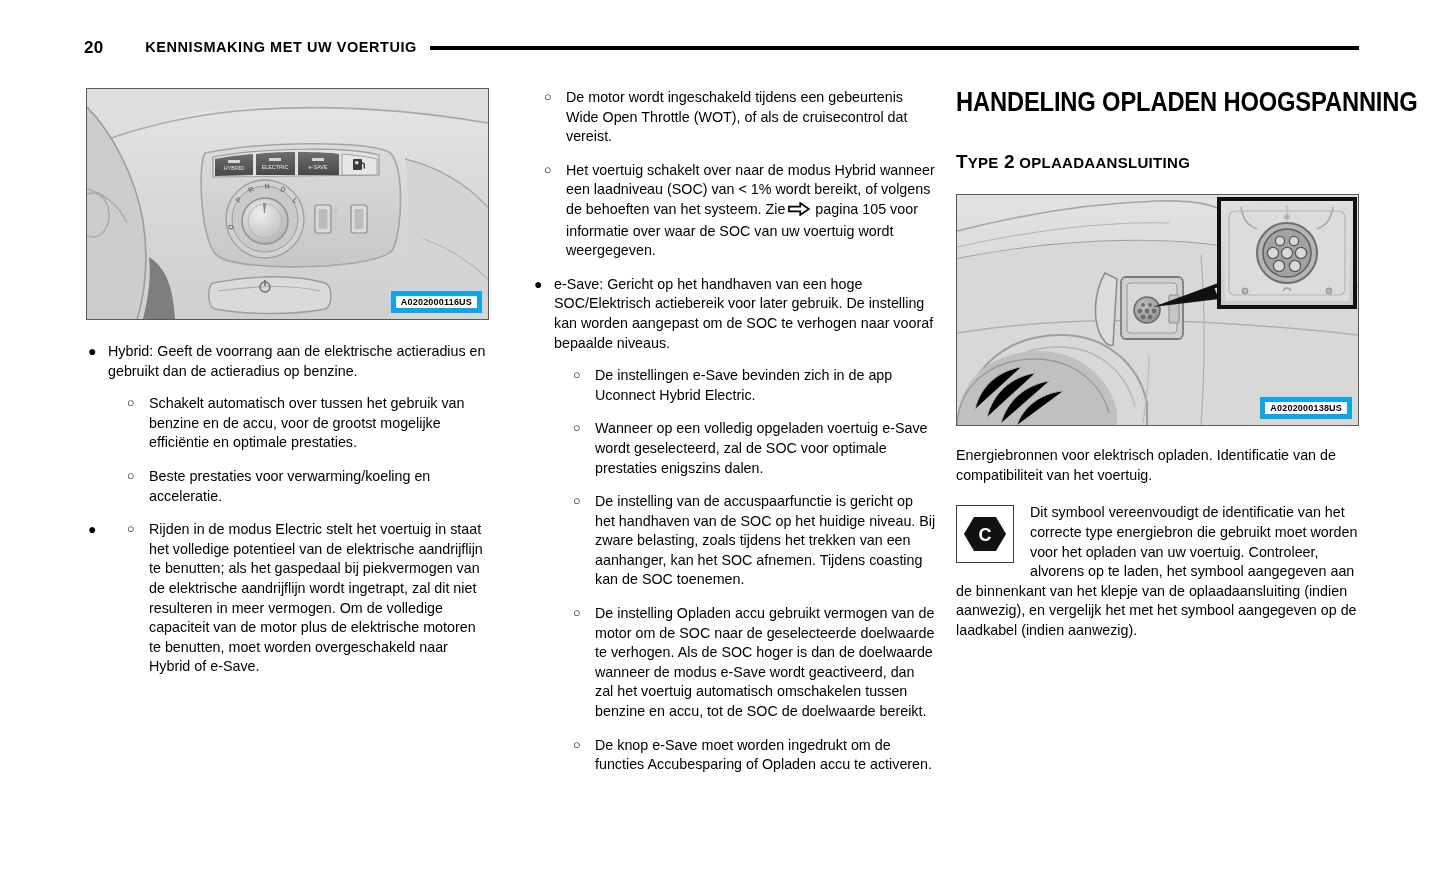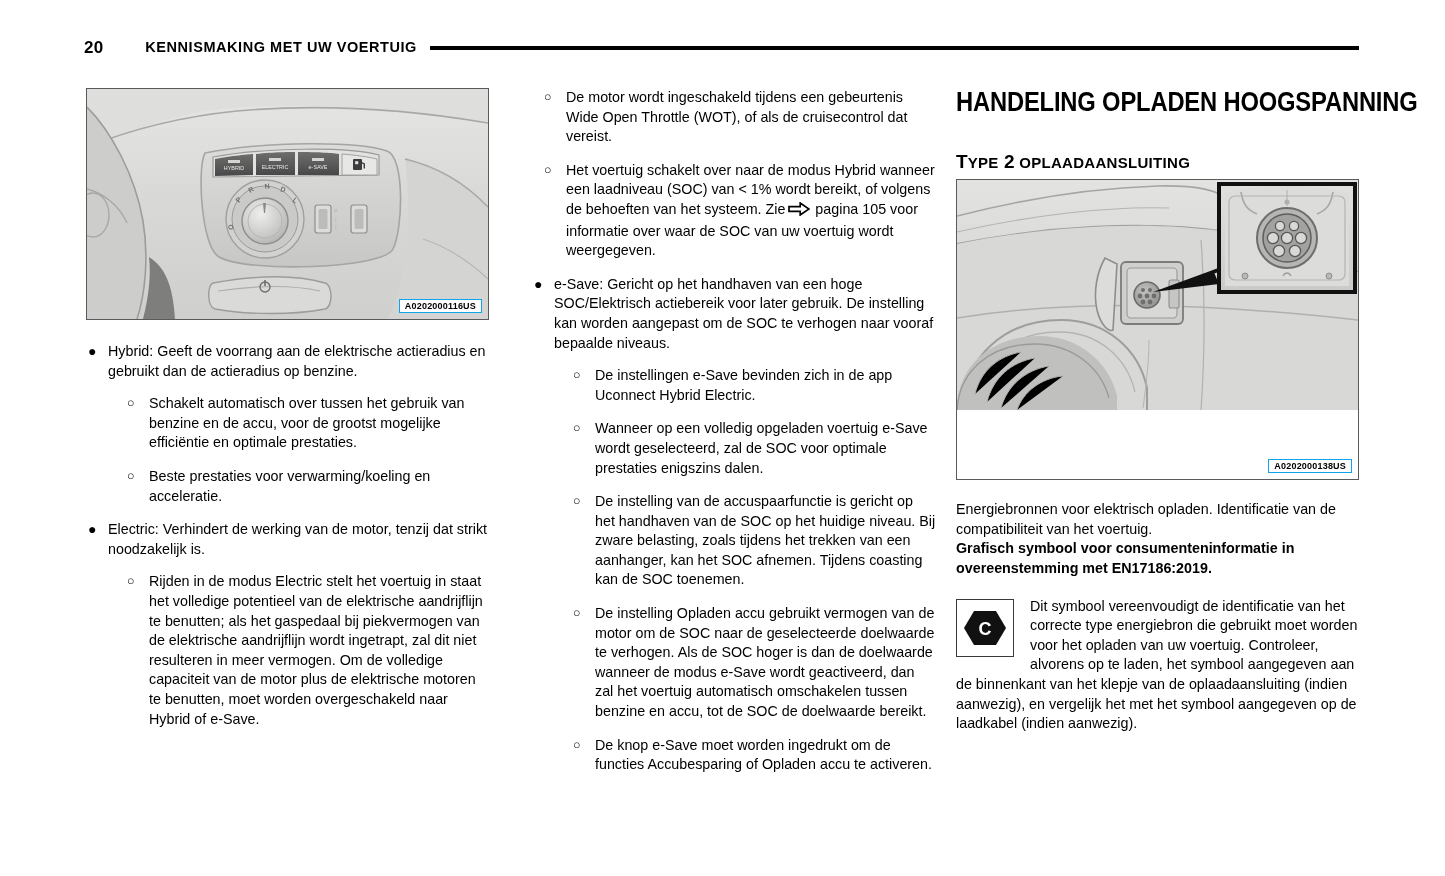--- a/index.html
+++ b/index.html
@@ -73,21 +73,21 @@
     text-align: center;
     font-size: 14.5px;
     font-weight: bold;
     line-height: 1.25;
   }
   .img-code {
     position: absolute;
     right: 6px;
     bottom: 6px;
     background: #ffffff;
-    border: 1px solid #0ea5e9;
+    border: 5px solid #0ea5e9;
     font-family: "Liberation Sans", sans-serif;
     font-size: 9px;
     font-weight: bold;
     letter-spacing: 0.2px;
     padding: 2px 5px 1px 5px;
     line-height: 1;
     color: #000;
   }
 
   
@@ -312,21 +312,20 @@
             <span>Schakelt automatisch over tussen het gebruik van benzine en de accu, voor de grootst mogelijke efficiëntie en optimale prestaties.</span>
           </li>
           <li>
             <span class="mk">○</span>
             <span>Beste prestaties voor verwarming/koeling en acceleratie.</span>
           </li>
         </ul>
       </li>
       <li>
         <span class="mk">●</span>
-        <span>Electric: Verhindert de werking van de motor, tenzij dat strikt noodzakelijk is.</span>
         <ul class="lvl2">
           <li>
             <span class="mk">○</span>
             <span>Rijden in de modus Electric stelt het voertuig in staat het volledige potentieel van de elektrische aandrijflijn te benutten; als het gaspedaal bij piekvermogen van de elektrische aandrijflijn wordt ingetrapt, zal dit niet resulteren in meer vermogen. Om de volledige capaciteit van de motor plus de elektrische motoren te benutten, moet worden overgeschakeld naar Hybrid of e-Save.</span>
           </li>
         </ul>
       </li>
     </ul>
   </div>
 
@@ -377,21 +376,21 @@
 
   <div class="col col-3">
 
     <h1 class="h1-section">HANDELING OPLADEN HOOGSPANNING</h1>
 
     <h2 class="h2-section" style="margin-top:36px;">
       <span class="cap">T</span><span class="sm">YPE</span><span class="cap">&nbsp;</span><span class="cap">2</span><span class="sm">&nbsp;</span><span class="sm">OPLAADAANSLUITING</span>
     </h2>
 
 
-    <div class="figure" style="height:301px; margin-top:6px;">
+    <div class="figure" style="height:232px; margin-top:21px;">
       <svg width="401" height="230" viewBox="0 0 401 230" preserveAspectRatio="none">
         <defs>
           <linearGradient id="bodyG" x1="0" y1="0" x2="0" y2="1">
             <stop offset="0" stop-color="#e3e3e1"></stop>
             <stop offset="0.5" stop-color="#d5d5d3"></stop>
             <stop offset="1" stop-color="#c4c4c2"></stop>
           </linearGradient>
           <linearGradient id="insetG" x1="0" y1="0" x2="0" y2="1">
             <stop offset="0" stop-color="#e1e1df"></stop>
             <stop offset="1" stop-color="#cacac8"></stop>
@@ -471,21 +470,20 @@
 
         <circle cx="288" cy="96" r="3" fill="#b8b8b6" stroke="#8e8e8c" stroke-width="1"></circle>
         <circle cx="372" cy="96" r="3" fill="#b8b8b6" stroke="#8e8e8c" stroke-width="1"></circle>
         <path d="M326,96 C328,92 332,92 334,96" fill="none" stroke="#9e9e9c" stroke-width="1.3"></path>
       </svg>
       <span class="img-code">A0202000138US</span>
     </div>
 
 
     <p class="body" style="margin-top:20px;">Energiebronnen voor elektrisch opladen. Identificatie van de compatibiliteit van het voertuig.</p>
-    <p class="body bold">Grafisch symbool voor consumenteninformatie in overeenstemming met EN17186:2019.</p>
 
     <div class="symbol-block" style="margin-top:18px;">
       <div class="symbol-box">
         <svg width="44" height="40" viewBox="0 0 44 40">
           <polygon points="11,3 33,3 43,20 33,37 11,37 1,20" fill="#111111"></polygon>
           <text x="22" y="27" text-anchor="middle" font-family="Liberation Sans, sans-serif" font-size="18" font-weight="bold" fill="#ffffff">C</text>
         </svg>
       </div>
       <p class="body">Dit symbool vereenvoudigt de identificatie van het correcte type energiebron die gebruikt moet worden voor het opladen van uw voertuig. Controleer, alvorens op te laden, het symbool aangegeven aan de binnenkant van het klepje van de oplaadaansluiting (indien aanwezig), en vergelijk het met het symbool aangegeven op de laadkabel (indien aanwezig).</p>
     </div>

